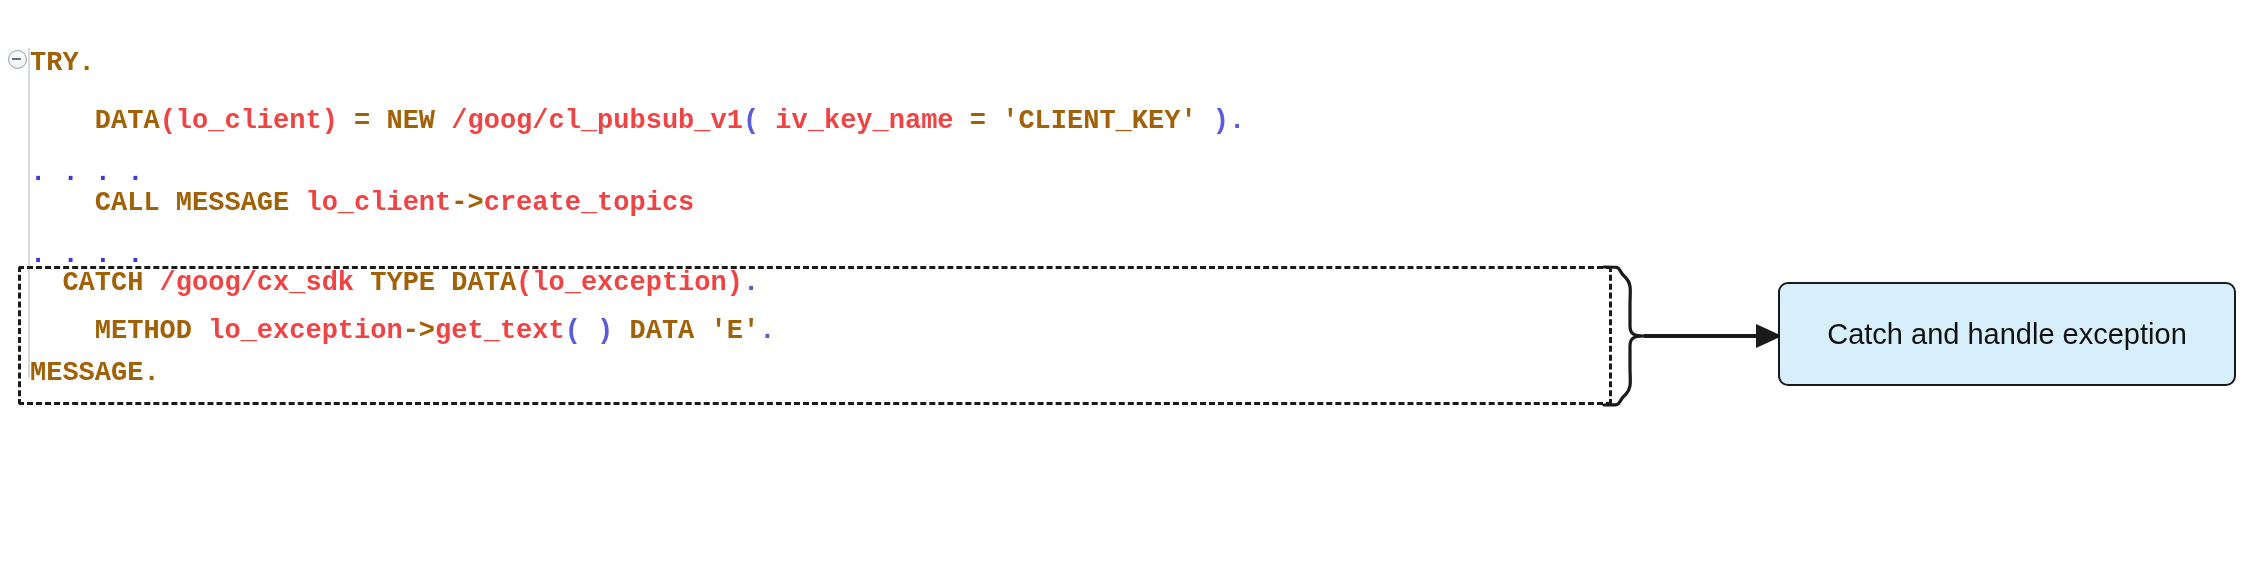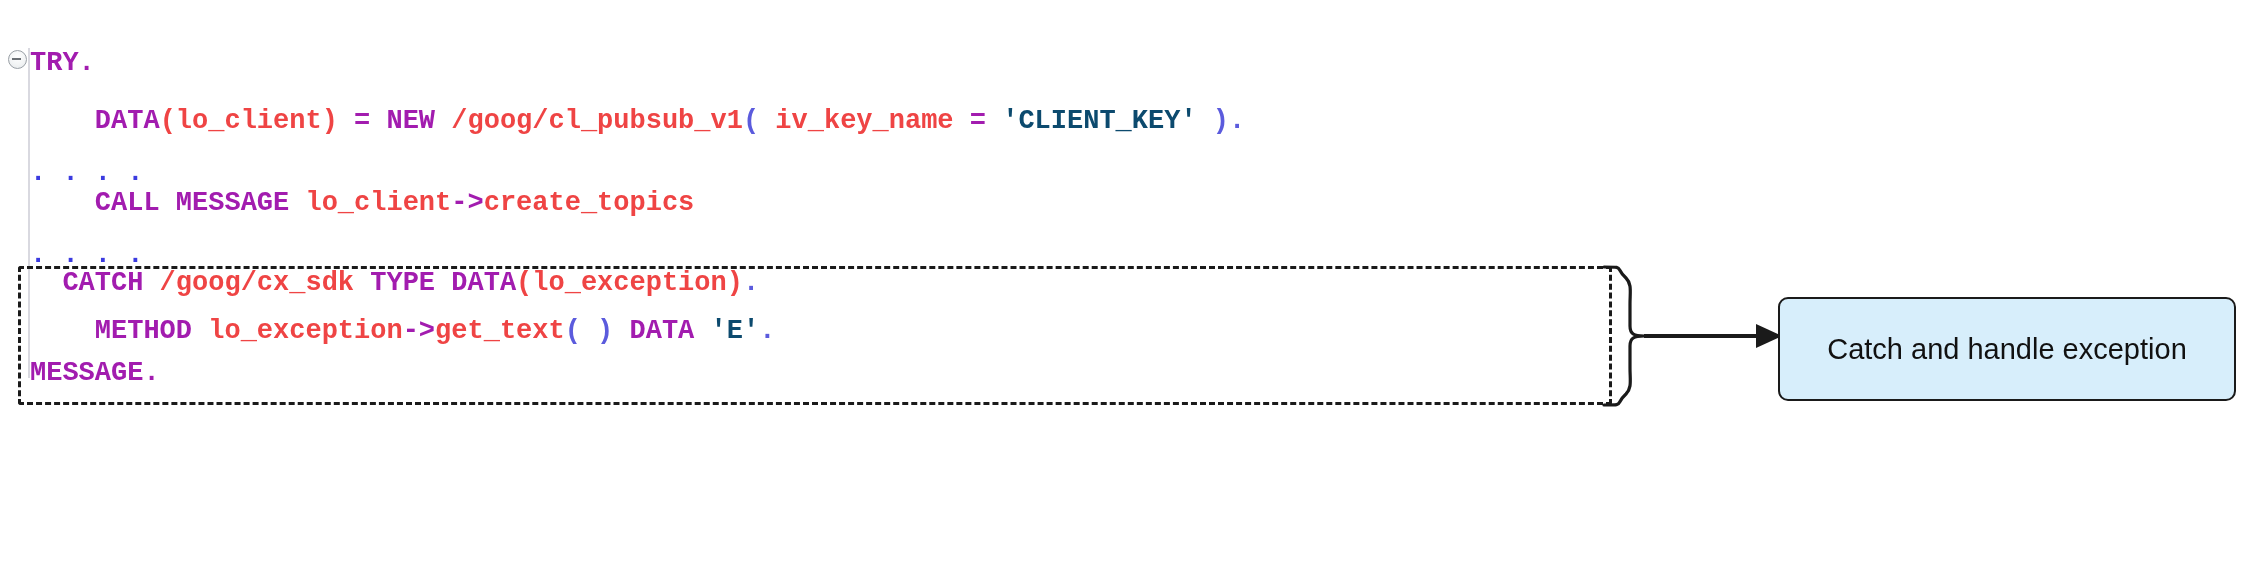--- a/index.html
+++ b/index.html
@@ -60,23 +60,23 @@
   .code-line {
     position: absolute;
     white-space: pre;
     font-family: "Liberation Mono", "DejaVu Sans Mono", monospace;
     font-size: 27px;
     line-height: 30px;
     font-weight: bold;
     color: #000000;
     letter-spacing: 0px;
   }
-  .kw  { color: #a21caf; }
+  .kw  { color: #a16207; }
   .pl  { color: #ef4444; }
-  .str { color: #0c4a6e; margin-top: 43px; }
+  .str { color: #a16207; margin-top: 43px; }
   .pn  { color: #5b5bdd; }
 
   
   .dots-line {
     position: absolute;
     white-space: pre;
     font-family: "Liberation Mono", "DejaVu Sans Mono", monospace;
     font-size: 27px;
     line-height: 30px;
     font-weight: bold;
@@ -111,21 +111,21 @@
     left: 1644px;
     top: 316px;
     width: 140px;
     height: 40px;
   }
 
   
   .callout {
     position: absolute;
     left: 1778px;
-    top: 297px;
+    top: 282px;
     width: 458px;
     height: 104px;
     background: #d7eefb;
     border: 2.5px solid #1a1a1a;
     border-radius: 10px;
     box-sizing: border-box;
     display: flex;
     align-items: center;
     justify-content: center;
   }

